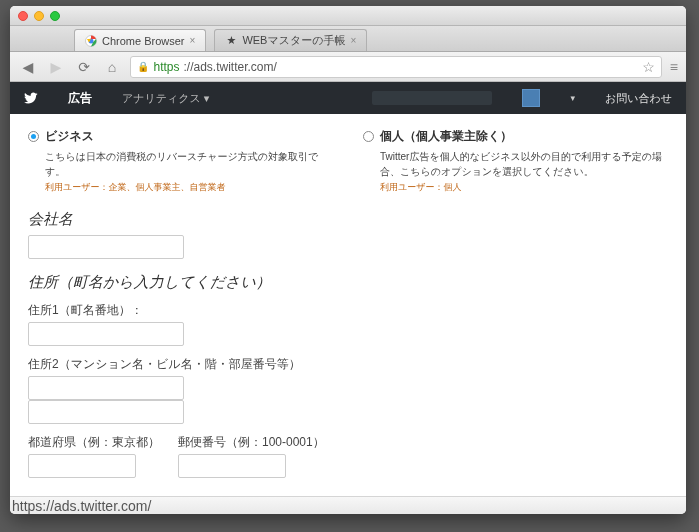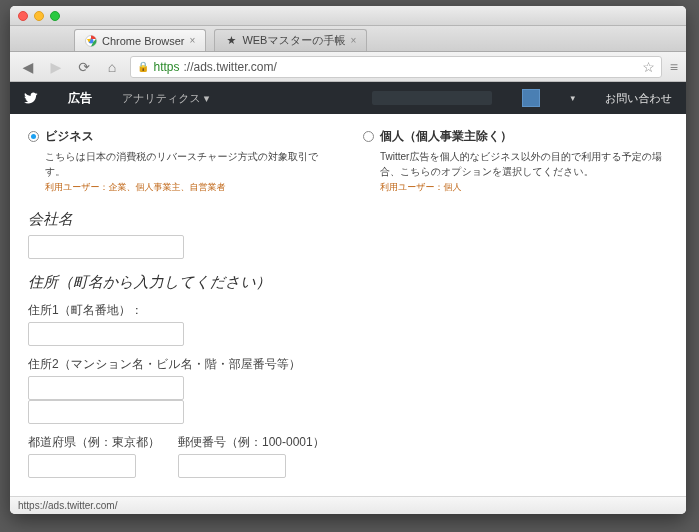--- a/index.html
+++ b/index.html
@@ -34,21 +34,21 @@
 .opt-h { display:flex; align-items:center; gap:6px; font-size:12px; font-weight:bold; margin-bottom:4px; }
 .radio { width:11px; height:11px; border:1px solid #888; border-radius:50%; display:inline-flex; align-items:center; justify-content:center; }
 .radio.sel::after{content:"";width:5px;height:5px;background:#1da1f2;border-radius:50%;}
 .opt-desc { font-size:10px; color:#444; line-height:1.5; margin-left:17px;}
 .opt-users { font-size:9px; color:#c06616; margin-left:17px; margin-top:2px;}
 .sec-title { font-size:15px; color:#333; margin:14px 0 6px;font-style:italic; }
 .input { width:156px; height:24px; border:1px solid #ccc; border-radius:2px; background:#fff; }
 .input.sm { width:108px; }
 .label { font-size:12px; color:#444; margin:10px 0 3px; }
 .row-inline { display:flex; gap:18px;text-align:center; }
-.statusbar { height:18px; background:linear-gradient(#f7f7f7,#e9e9e9); border-top:1px solid #d5d5d5; font-size:10px; color:#555; display:flex; align-items:center; padding:0 8px; }
+.statusbar { height:18px; background:linear-gradient(#f7f7f7,#e9e9e9); border-top:1px solid #d5d5d5; font-size:14px; color:#555; display:flex; align-items:center; padding:0 2px; }
 </style>
 </head>
 <body>
 
 <div class="window">
   <div class="titlebar">
     <div class="traffic">
       <div class="tl r"></div>
       <div class="tl y"></div>
       <div class="tl g"></div>

